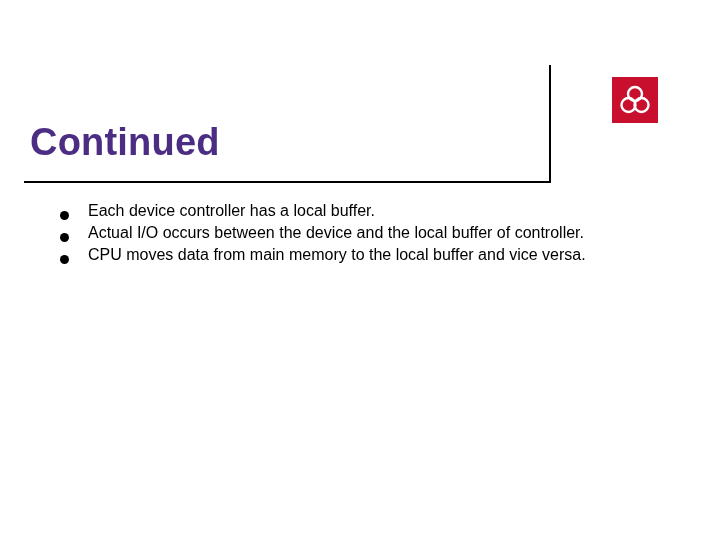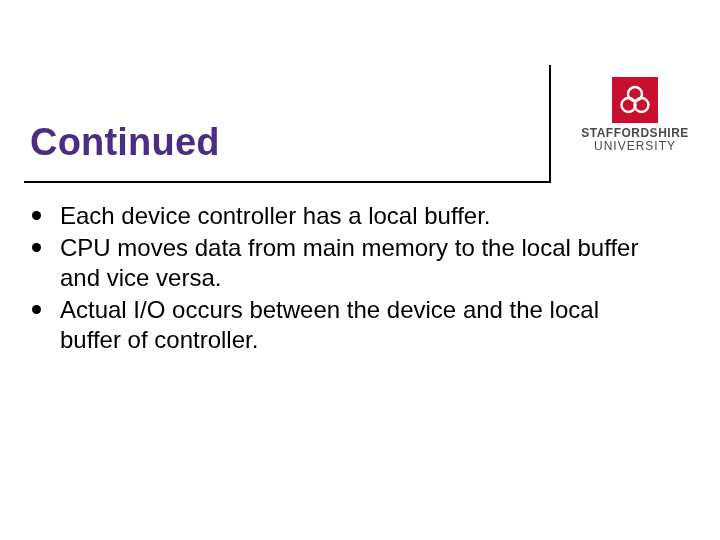--- a/index.html
+++ b/index.html
@@ -64,23 +64,23 @@
   .logo-text {
     font-size: 12px;
     line-height: 1.1;
     color: #4a4a4a;
   }
   .logo-text .bold { font-weight: 700; letter-spacing: 0.5px; }
   .logo-text .light { font-weight: 300; letter-spacing: 1px; }
   .body {
     position: absolute;
     top: 158px;
-    left: 30px;
+    left: 58px;
     right: 60px;
-    font-size: 24px;
+    font-size: 16px;
     line-height: 1.25;
   }
   .body ul {
     list-style: none;
     margin: 0;
     padding: 0;
   }
   .body li {
     position: relative;
     padding-left: 30px;
@@ -110,27 +110,23 @@
   <div class="logo">
     <div class="logo-mark">
       <svg width="34" height="34" viewBox="0 0 34 34">
         <g fill="none" stroke="#ffffff" stroke-width="2.4">
           <circle cx="17" cy="11" r="7"></circle>
           <circle cx="10.5" cy="22" r="7"></circle>
           <circle cx="23.5" cy="22" r="7"></circle>
         </g>
       </svg>
     </div>
-    <div class="logo-text">
-      <span class="bold">STAFFORDSHIRE</span><br>
-      <span class="light">UNIVERSITY</span>
-    </div>
   </div>
 
   <div class="body">
     <ul>
       <li><span>Each device controller has a local buffer.</span></li>
+      <li><span>Actual I/O occurs between the device and the local buffer of controller.</span></li>
       <li><span>CPU moves data from main memory to the local buffer and vice versa.</span></li>
-      <li><span>Actual I/O occurs between the device and the local buffer of controller.</span></li>
     </ul>
   </div>
 
 </div>
 
 </body></html>

